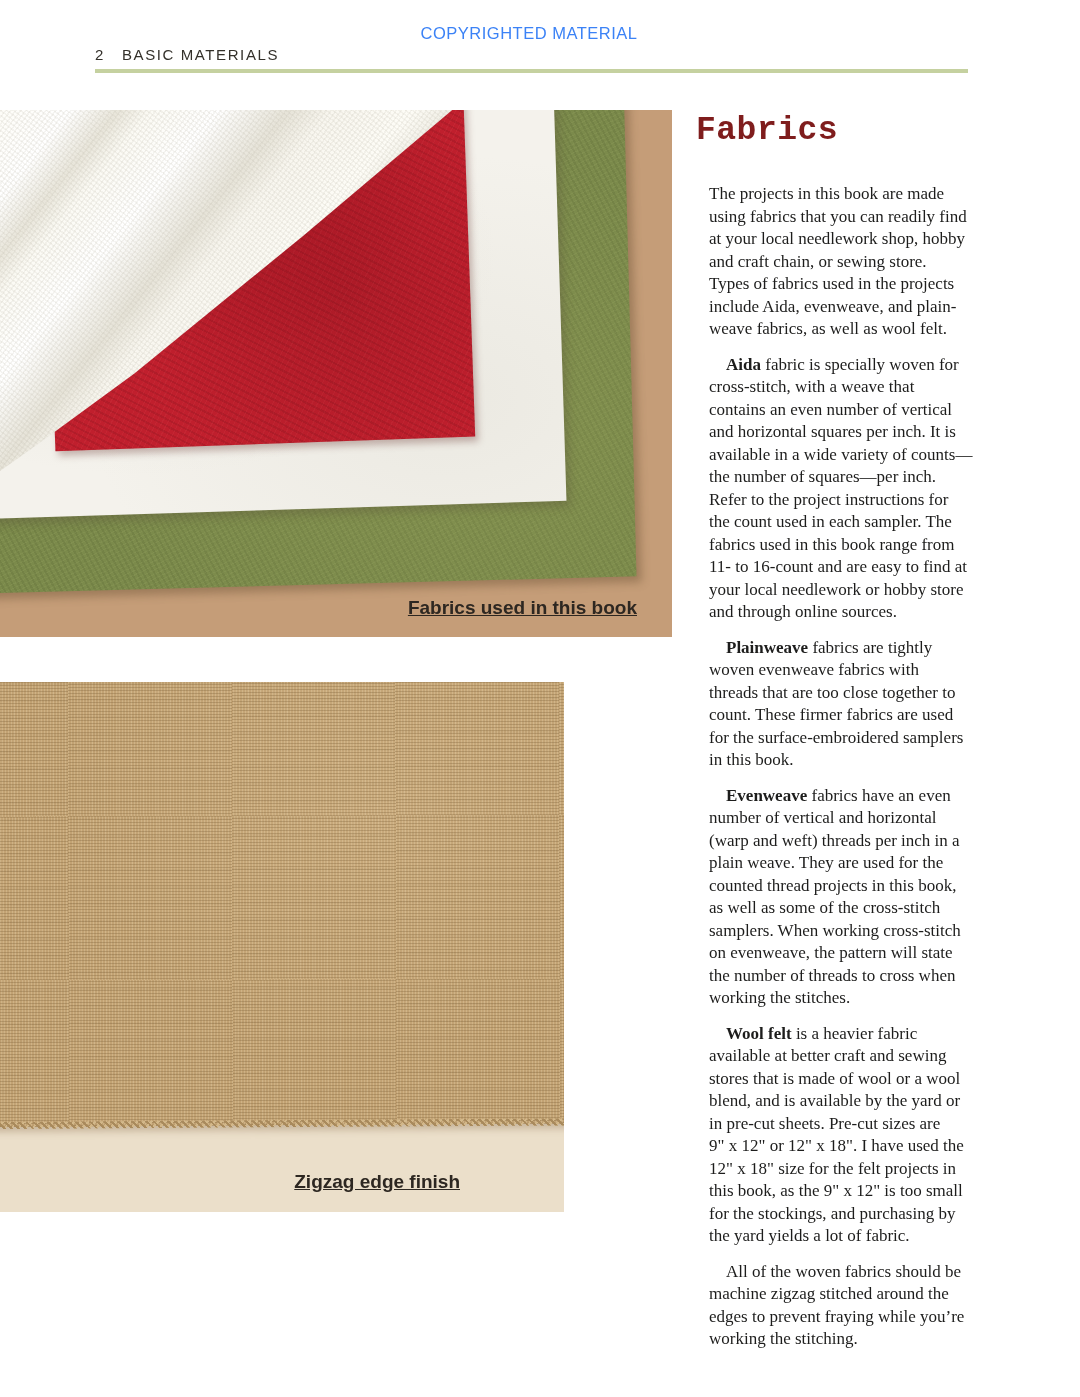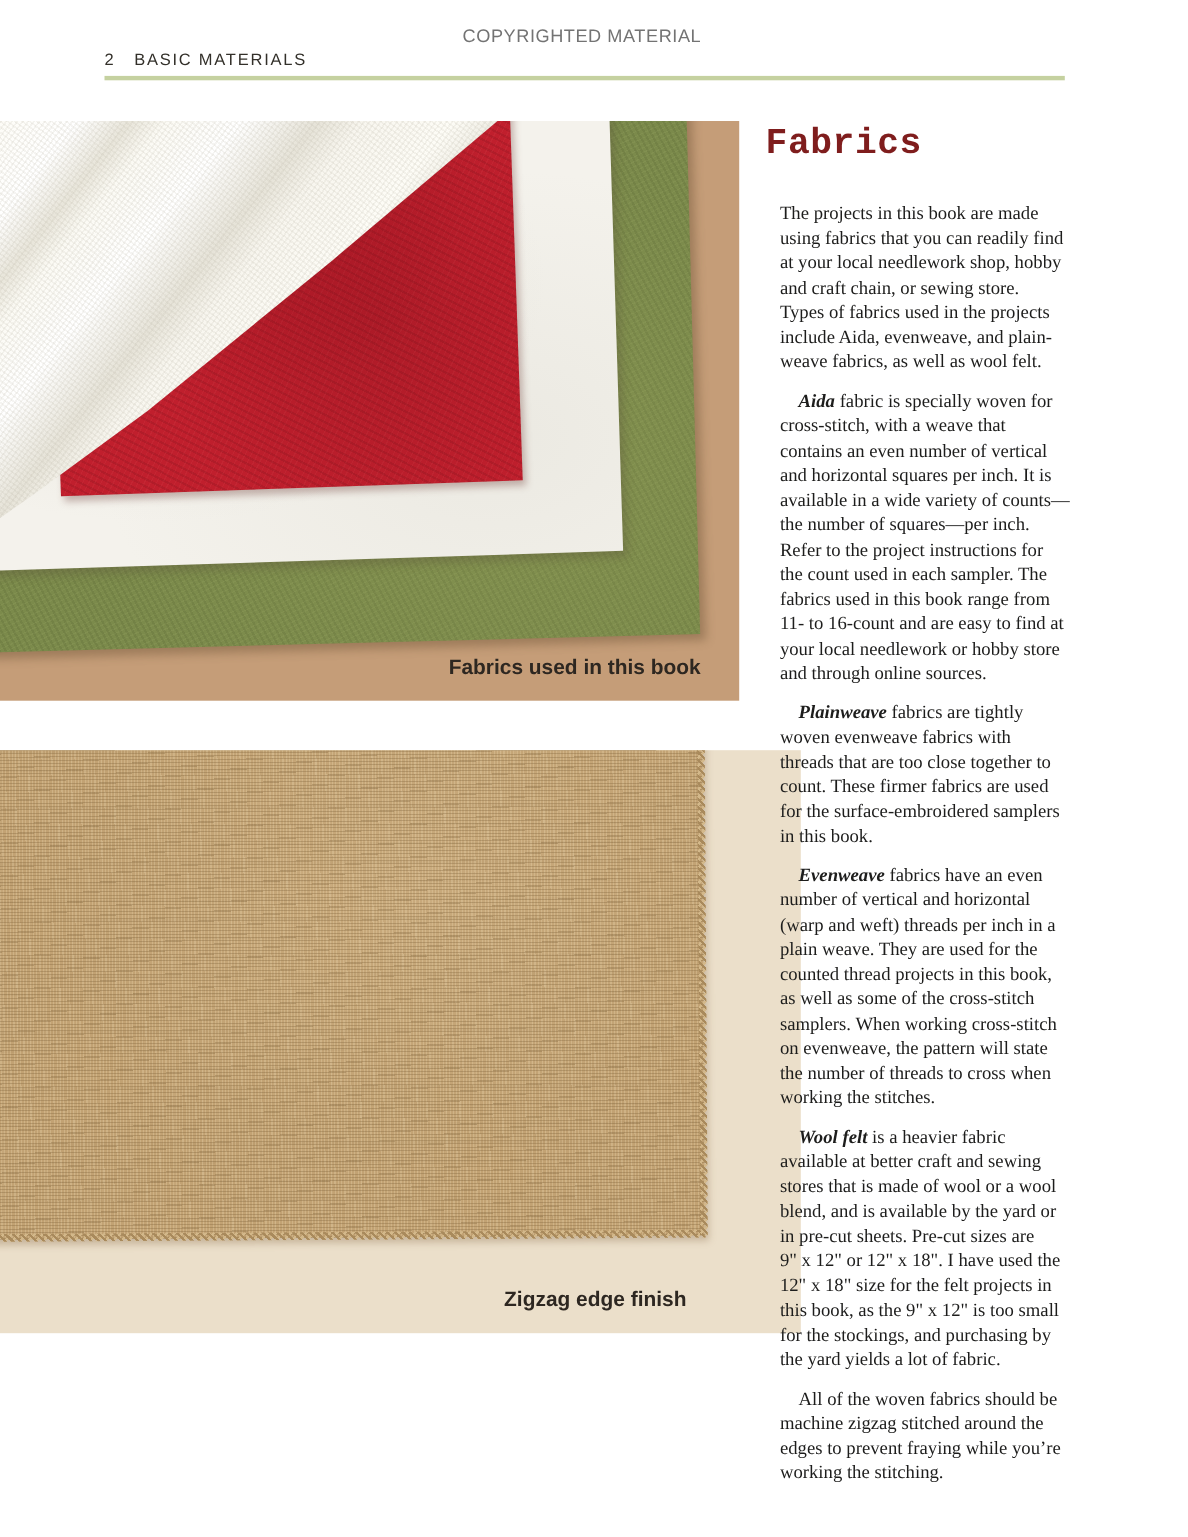--- a/index.html
+++ b/index.html
@@ -5,34 +5,34 @@
   html, body { margin: 0; padding: 0; background: #ffffff; }
   .page {
     position: relative; width: 1080px; height: 1397px; background: #ffffff;
     overflow: hidden; font-family: "Liberation Serif", serif;
   }
 
   
   .copyright {
     position: absolute; top: 24px; left: 0; width: 1058px; text-align: center;
     font-family: "Liberation Sans", sans-serif; font-size: 16.5px;
-    letter-spacing: .5px; color: #737373;
+    letter-spacing: .5px; color: #3b82f6;
   }
   .pageheader {
     position: absolute; top: 46px; left: 95px;
     font-family: "Liberation Sans", sans-serif; font-weight: normal;
     font-size: 15px; letter-spacing: 1.6px; color: #33302a; white-space: nowrap;
   }
   .pageheader .num { margin-right: 17px; }
   .rule { position: absolute; left: 95px; top: 69px; width: 873px; height: 4px; background: #c5d1a0; }
 
   
   .photo { position: absolute; left: 0; overflow: hidden; margin: 0; }
   .photo1 { top: 110px; width: 672px; height: 527px; background: #c59d78; }
-  .photo2 { top: 682px; width: 728px; height: 530px; background: #ebdfca; }
+  .photo2 { top: 682px; width: 564px; height: 530px; background: #ebdfca; }
 
   .green-felt {
     position: absolute; left: -30px; top: -30px; width: 660px; height: 505px;
     transform: rotate(-1.5deg); background-color: #7b8a4b;
     background-image:
       radial-gradient(ellipse at 25% 30%, rgba(55,65,25,.20), transparent 55%),
       radial-gradient(ellipse at 75% 70%, rgba(160,170,95,.22), transparent 55%),
       repeating-linear-gradient(63deg, rgba(45,55,20,.10) 0 2px, transparent 2px 5px),
       repeating-linear-gradient(156deg, rgba(200,210,140,.08) 0 1px, transparent 1px 4px);
     box-shadow: 5px 6px 9px rgba(110,85,55,.45);
@@ -84,34 +84,35 @@
       repeating-linear-gradient(45deg, #a98a5c 0 2px, transparent 2px 5px),
       repeating-linear-gradient(-45deg, #d3b88a 0 2px, transparent 2px 5px);
   }
   .zz-bottom { left: 0; right: 0; bottom: -2px; height: 7px; }
   .zz-right  { top: 0; bottom: 0; right: -2px; width: 7px; }
 
   figcaption {
     position: absolute; font-family: "Liberation Sans", sans-serif;
     font-weight: bold; font-size: 19px; line-height: 22px; color: #2d2721;
     white-space: nowrap;
+    text-decoration: underline;
   }
   .photo1 figcaption { top: 487px; right: 35px; }
   .photo2 figcaption { top: 489px; right: 104px; }
 
   
   article { position: absolute; left: 696px; top: 112px; width: 312px; color: #1d1d1c; }
   article h1 {
     margin: 0 0 33px 0; font-family: Liberation Mono, monospace; font-weight: bold;
     font-size: 33px; line-height: 38px; letter-spacing: .5px; color: #7f1d1d;
   }
   .body-p { margin: 13px; font-size: 17px; line-height: 22.5px; }
   .body-p .lines { white-space: pre-line; }
   .indent { text-indent: 17px; }
-  .lead { font-style: italic; font-weight: bold; }
+  .lead { font-weight: bold; }
 </style>
 </head>
 <body>
 
 <div class="page">
 
   <div class="copyright">COPYRIGHTED MATERIAL</div>
 
   <div class="pageheader">
     <span class="num">2</span><span>BASIC MATERIALS</span>

